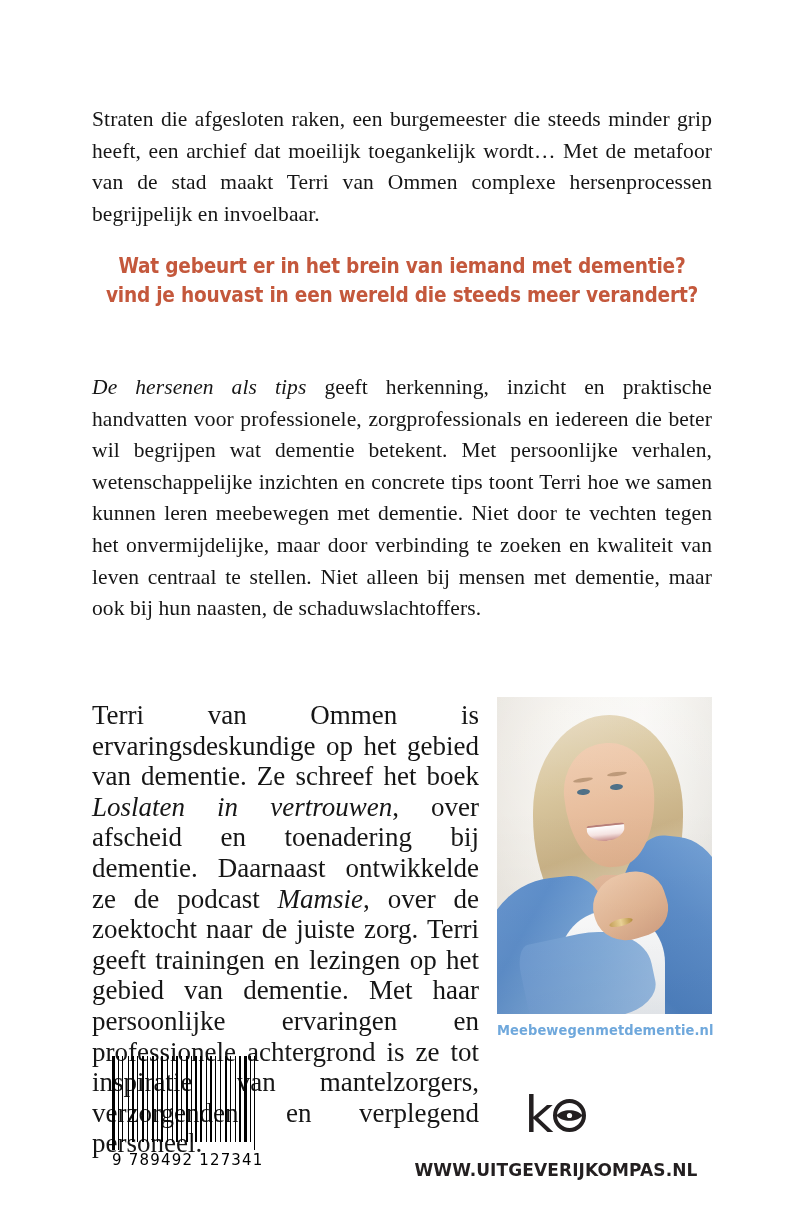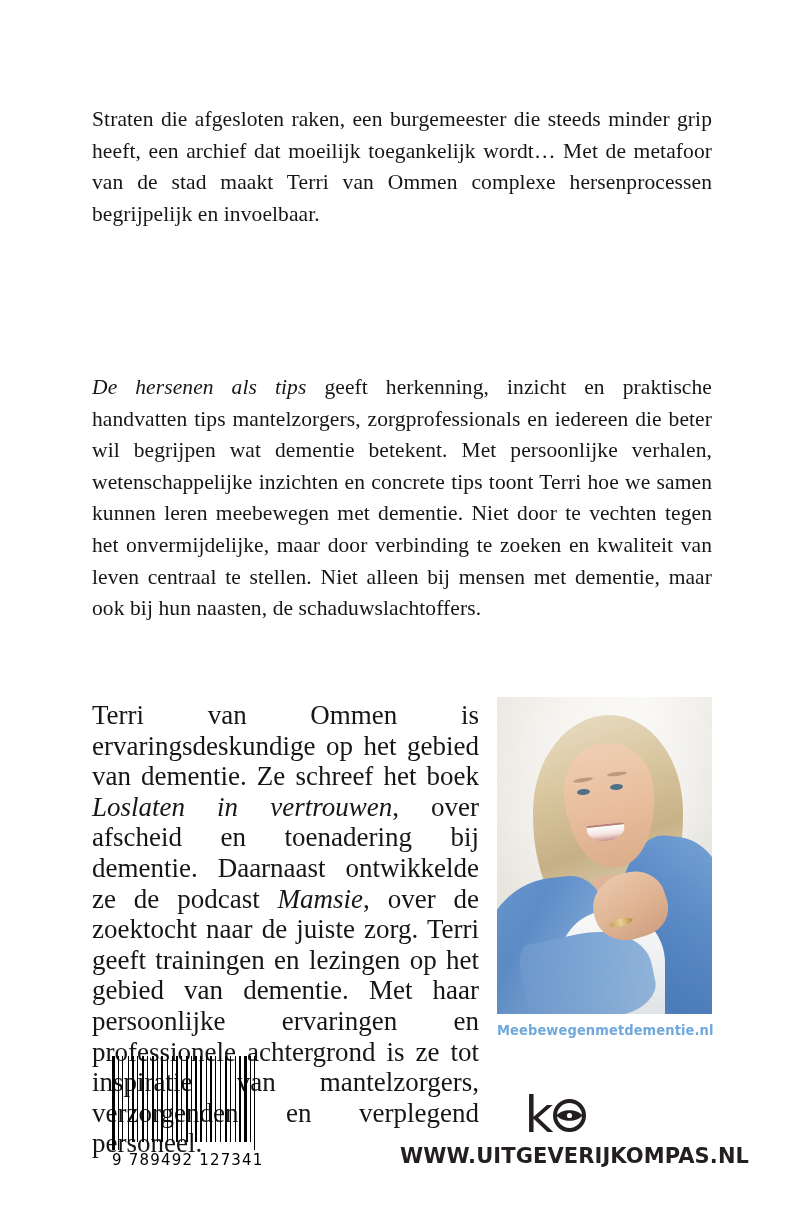--- a/index.html
+++ b/index.html
@@ -264,47 +264,49 @@
   .logo-o {
     display: inline-block;
     position: relative;
     width: 33px;
     height: 33px;
     margin: 0 1px;
     vertical-align: middle;
   }
   .logo-o svg { display: block; }
   .publisher-url {
-    margin-top: 4px;
+    margin-top: 20px;
     font-family: "DejaVu Sans", "Liberation Sans", sans-serif;
     font-weight: 600;
-    font-size: 21px;
+    font-size: 17px;
     color: #231f20;
     letter-spacing: 0.1px;
     white-space: nowrap;
   }
 </style>
 </head>
 <body>
 
 <div class="page">
 
   <div class="intro">
     <span>Straten die afgesloten raken, een burgemeester die steeds</span>
     <span>minder grip heeft, een archief dat moeilijk toegankelijk wordt…</span>
     <span>Met de metafoor van de stad maakt Terri van Ommen complexe</span>
     <span class="lastline">hersenprocessen begrijpelijk en invoelbaar.</span>
   </div>
 
   <div class="pullquote">
+    <span class="pq-line">Wat gebeurt er in het brein van iemand met dementie?</span>
+    <span class="pq-line">vind je houvast in een wereld die steeds meer verandert?</span>
   </div>
 
   <div class="blurb">
     <i>De hersenen als tips</i><span> geeft herkenning, inzicht en praktische</span>
-    <span>handvatten tips mantelzorgers, zorgprofessionals en iedereen</span>
+    <span>handvatten voor professionele, zorgprofessionals en iedereen</span>
     <span>die beter wil begrijpen wat dementie betekent. Met persoonlijke</span>
     <span>verhalen, wetenschappelijke inzichten en concrete tips toont</span>
     <span>Terri hoe we samen kunnen leren meebewegen met dementie.</span>
     <span>Niet door te vechten tegen het onvermijdelijke, maar door</span>
     <span>verbinding te zoeken en kwaliteit van leven centraal te stellen.</span>
     <span>Niet alleen bij mensen met dementie, maar ook bij hun naasten,</span>
     <span class="lastline">de schaduwslachtoffers.</span>
   </div>
 
 

